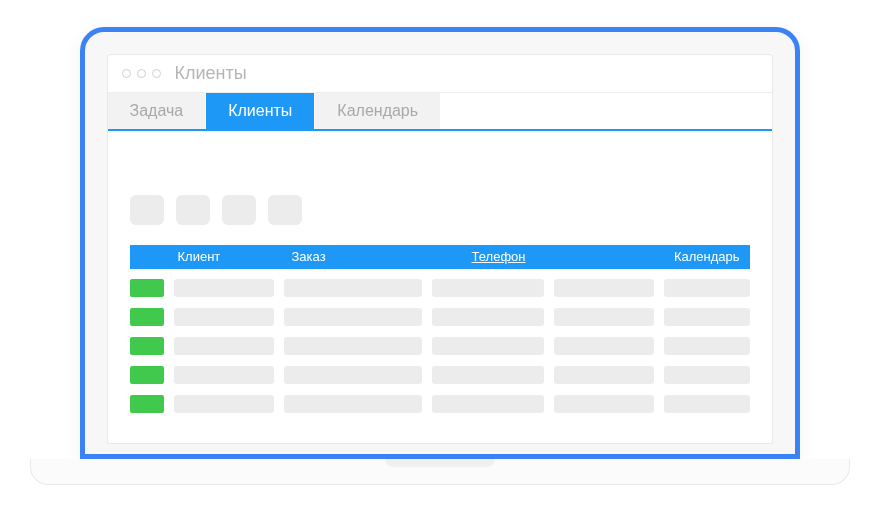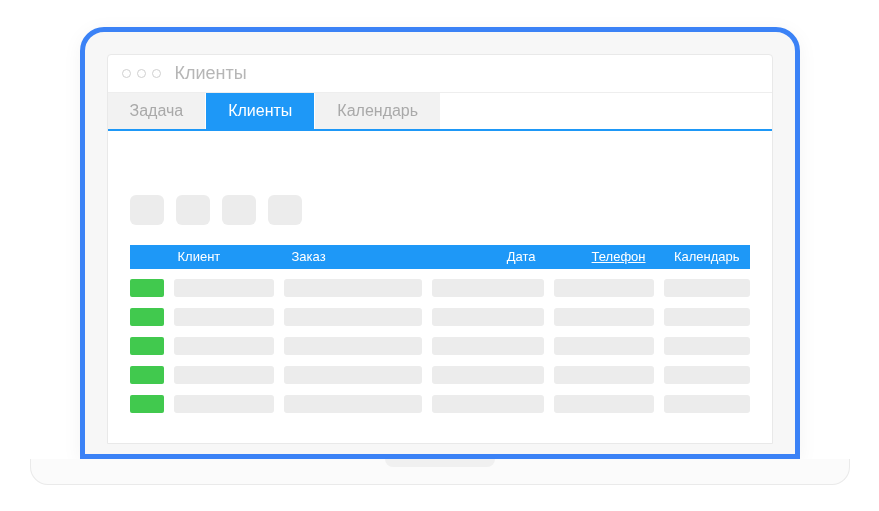--- a/index.html
+++ b/index.html
@@ -167,21 +167,20 @@
           <div class="tool-btn"></div>
           <div class="tool-btn"></div>
           <div class="tool-btn"></div>
         </div>
 
         <div class="table">
           <div class="thead">
             <div class="th th-status"></div>
             <div class="th th-client">Клиент</div>
             <div class="th th-order">Заказ</div>
-            <div class="th th-date">Дата</div>
             <div class="th th-phone">Телефон</div>
             <div class="th th-comment">Календарь</div>
           </div>
           <div class="tbody">
             <div class="row">
               <div class="cell-status"></div>
               <div class="cell cell-client"></div>
               <div class="cell cell-order"></div>
               <div class="cell cell-date"></div>
               <div class="cell cell-phone"></div>

